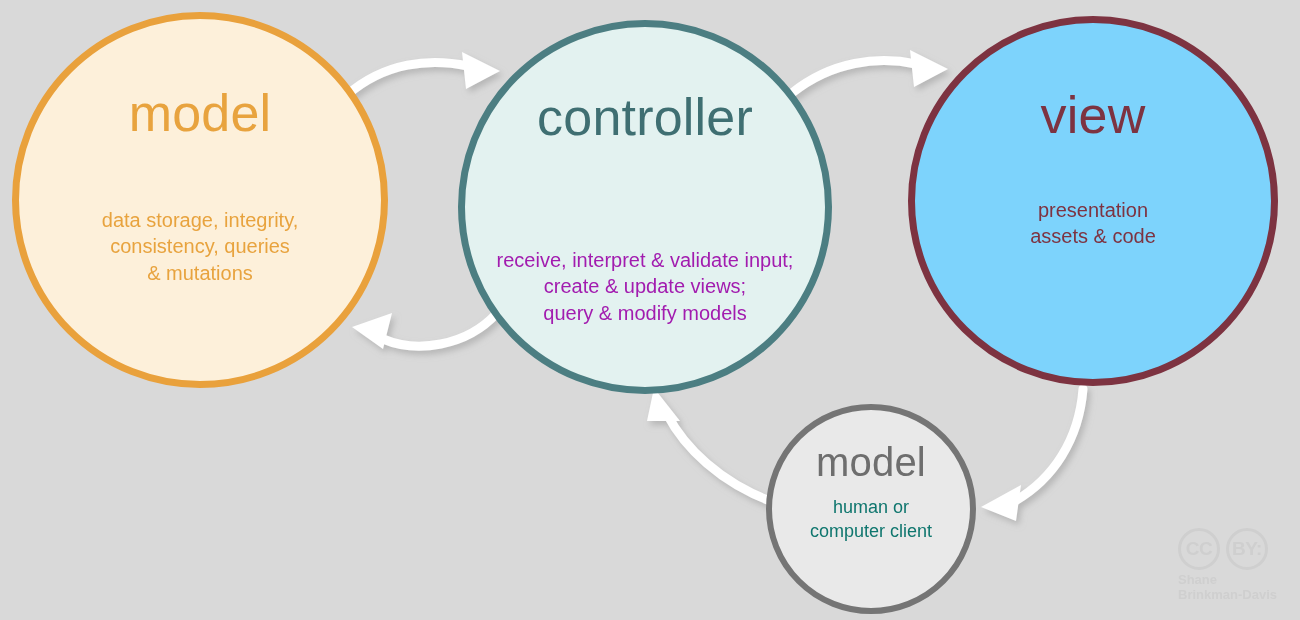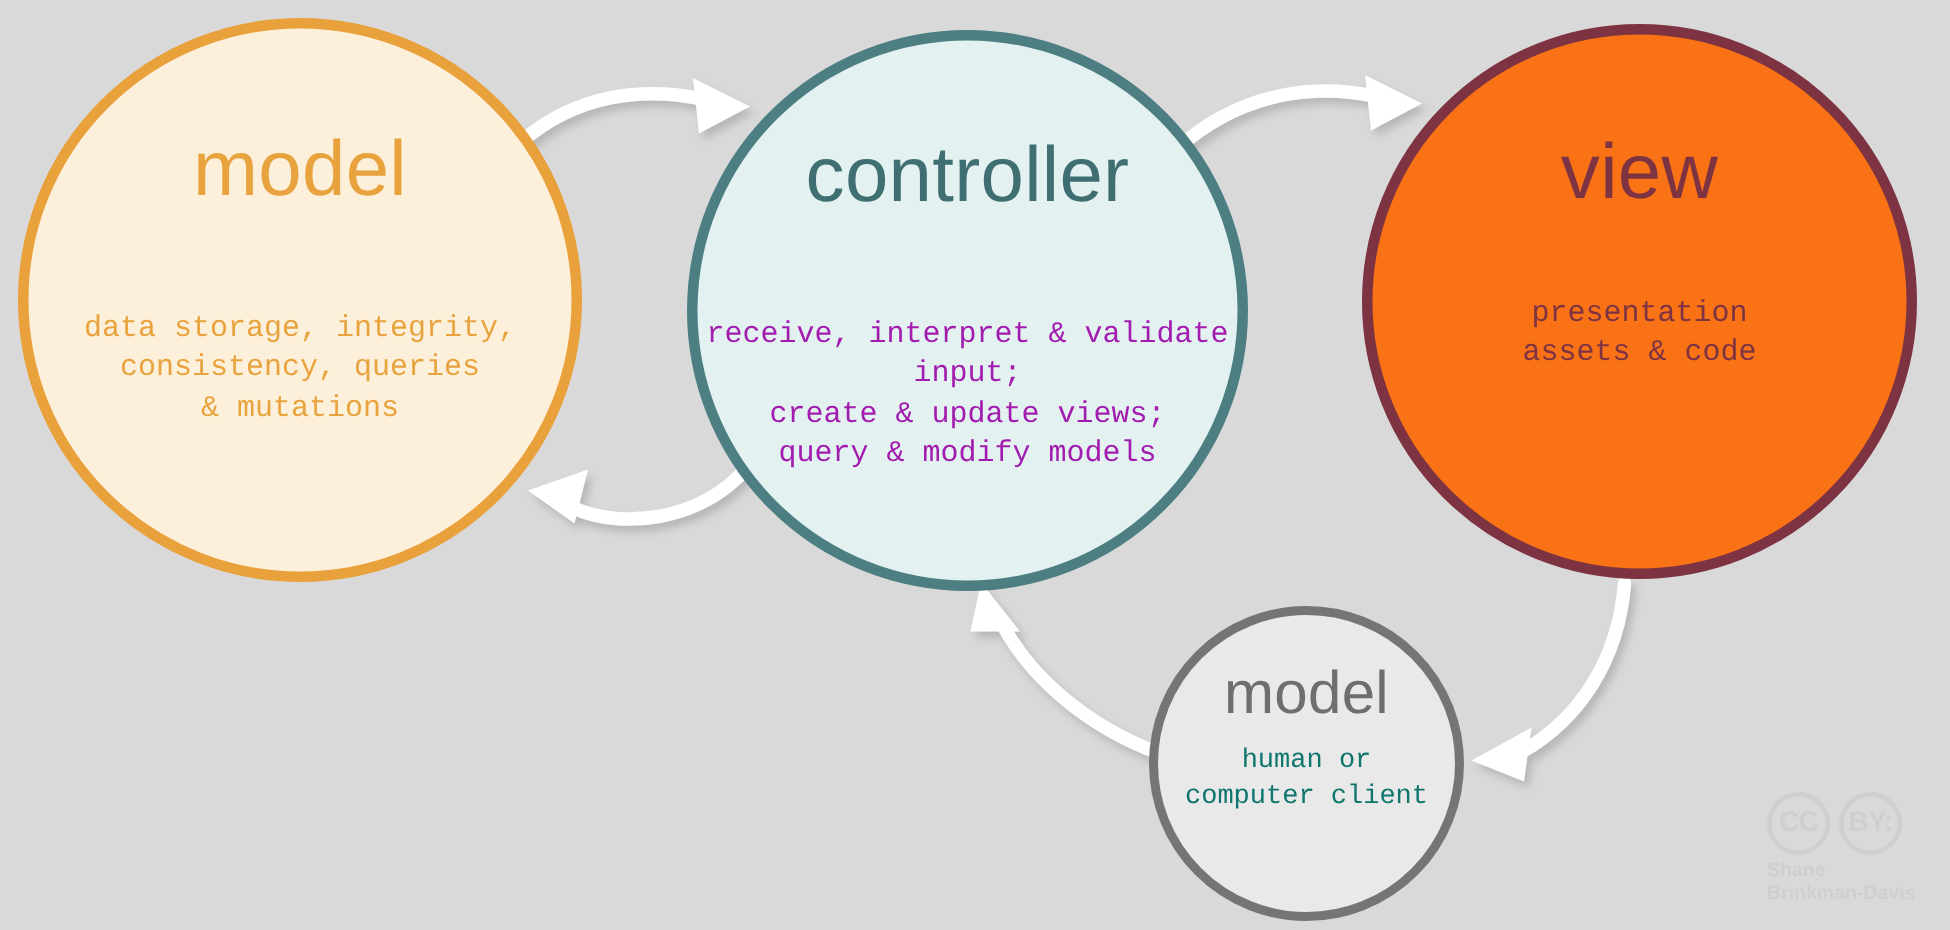--- a/index.html
+++ b/index.html
@@ -37,21 +37,20 @@
     text-align: center;
   }
   .node-title {
     font-weight: 400;
     letter-spacing: 0.2px;
     line-height: 1;
   }
   .node-desc {
     line-height: 1.32;
     white-space: pre-line;
-    font-family: Liberation Mono, monospace;
   }
 
   
   #node-model {
     left: 12px;
     top: 12px;
     width: 376px;
     height: 376px;
     background: #fdf0da;
     border: 7px solid #e9a13c;
@@ -68,39 +67,40 @@
   }
 
   
   #node-controller {
     left: 458px;
     top: 20px;
     width: 374px;
     height: 374px;
     background: #e3f2f0;
     border: 7px solid #4c7e82;
+    gap: 36px;
   }
   #node-controller .node-title {
     color: #3f6f72;
     font-size: 52px;
     margin-top: 64px;
   }
   #node-controller .node-desc {
     color: #a21caf;
     font-size: 20px;
     margin-top: 68px;
   }
 
   
   #node-view {
     left: 908px;
     top: 16px;
     width: 370px;
     height: 370px;
-    background: #f97316;
+    background: #7dd3fc;
     border: 7px solid #7d3341;
   }
   #node-view .node-title {
     color: #7d3341;
     font-size: 52px;
     margin-top: 66px;
   }
   #node-view .node-desc {
     color: #7d3341;
     font-size: 20px;

